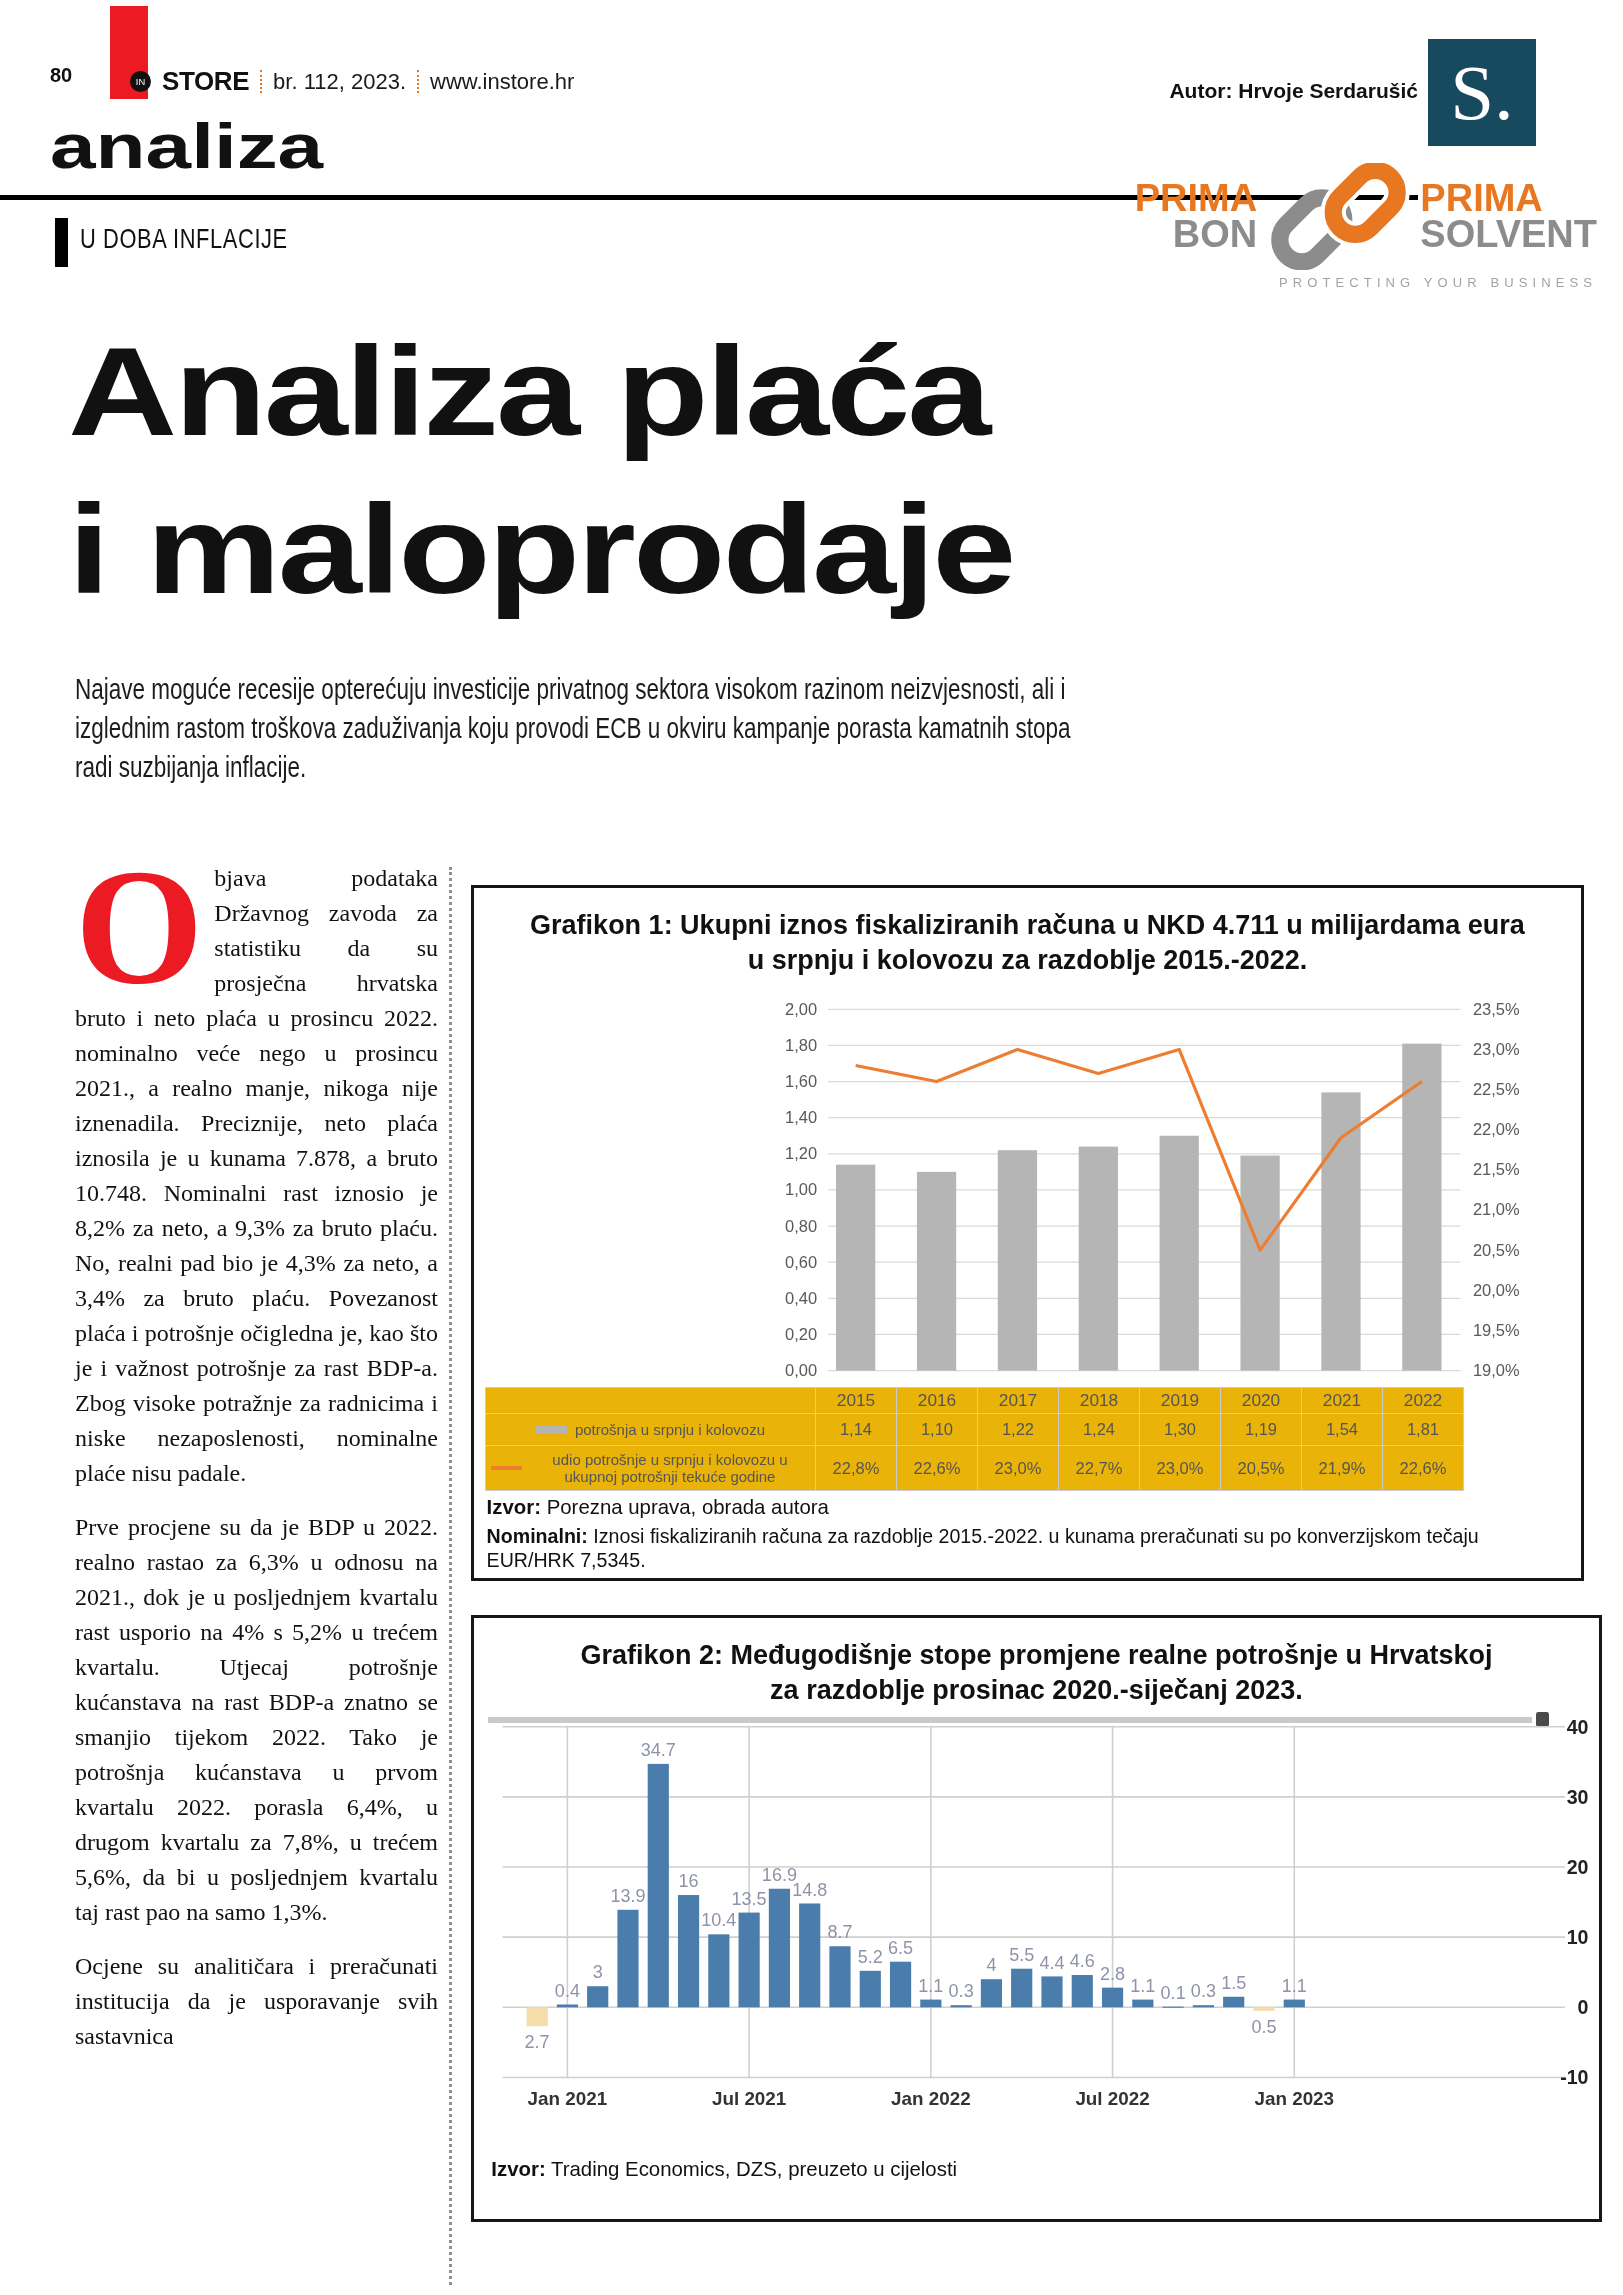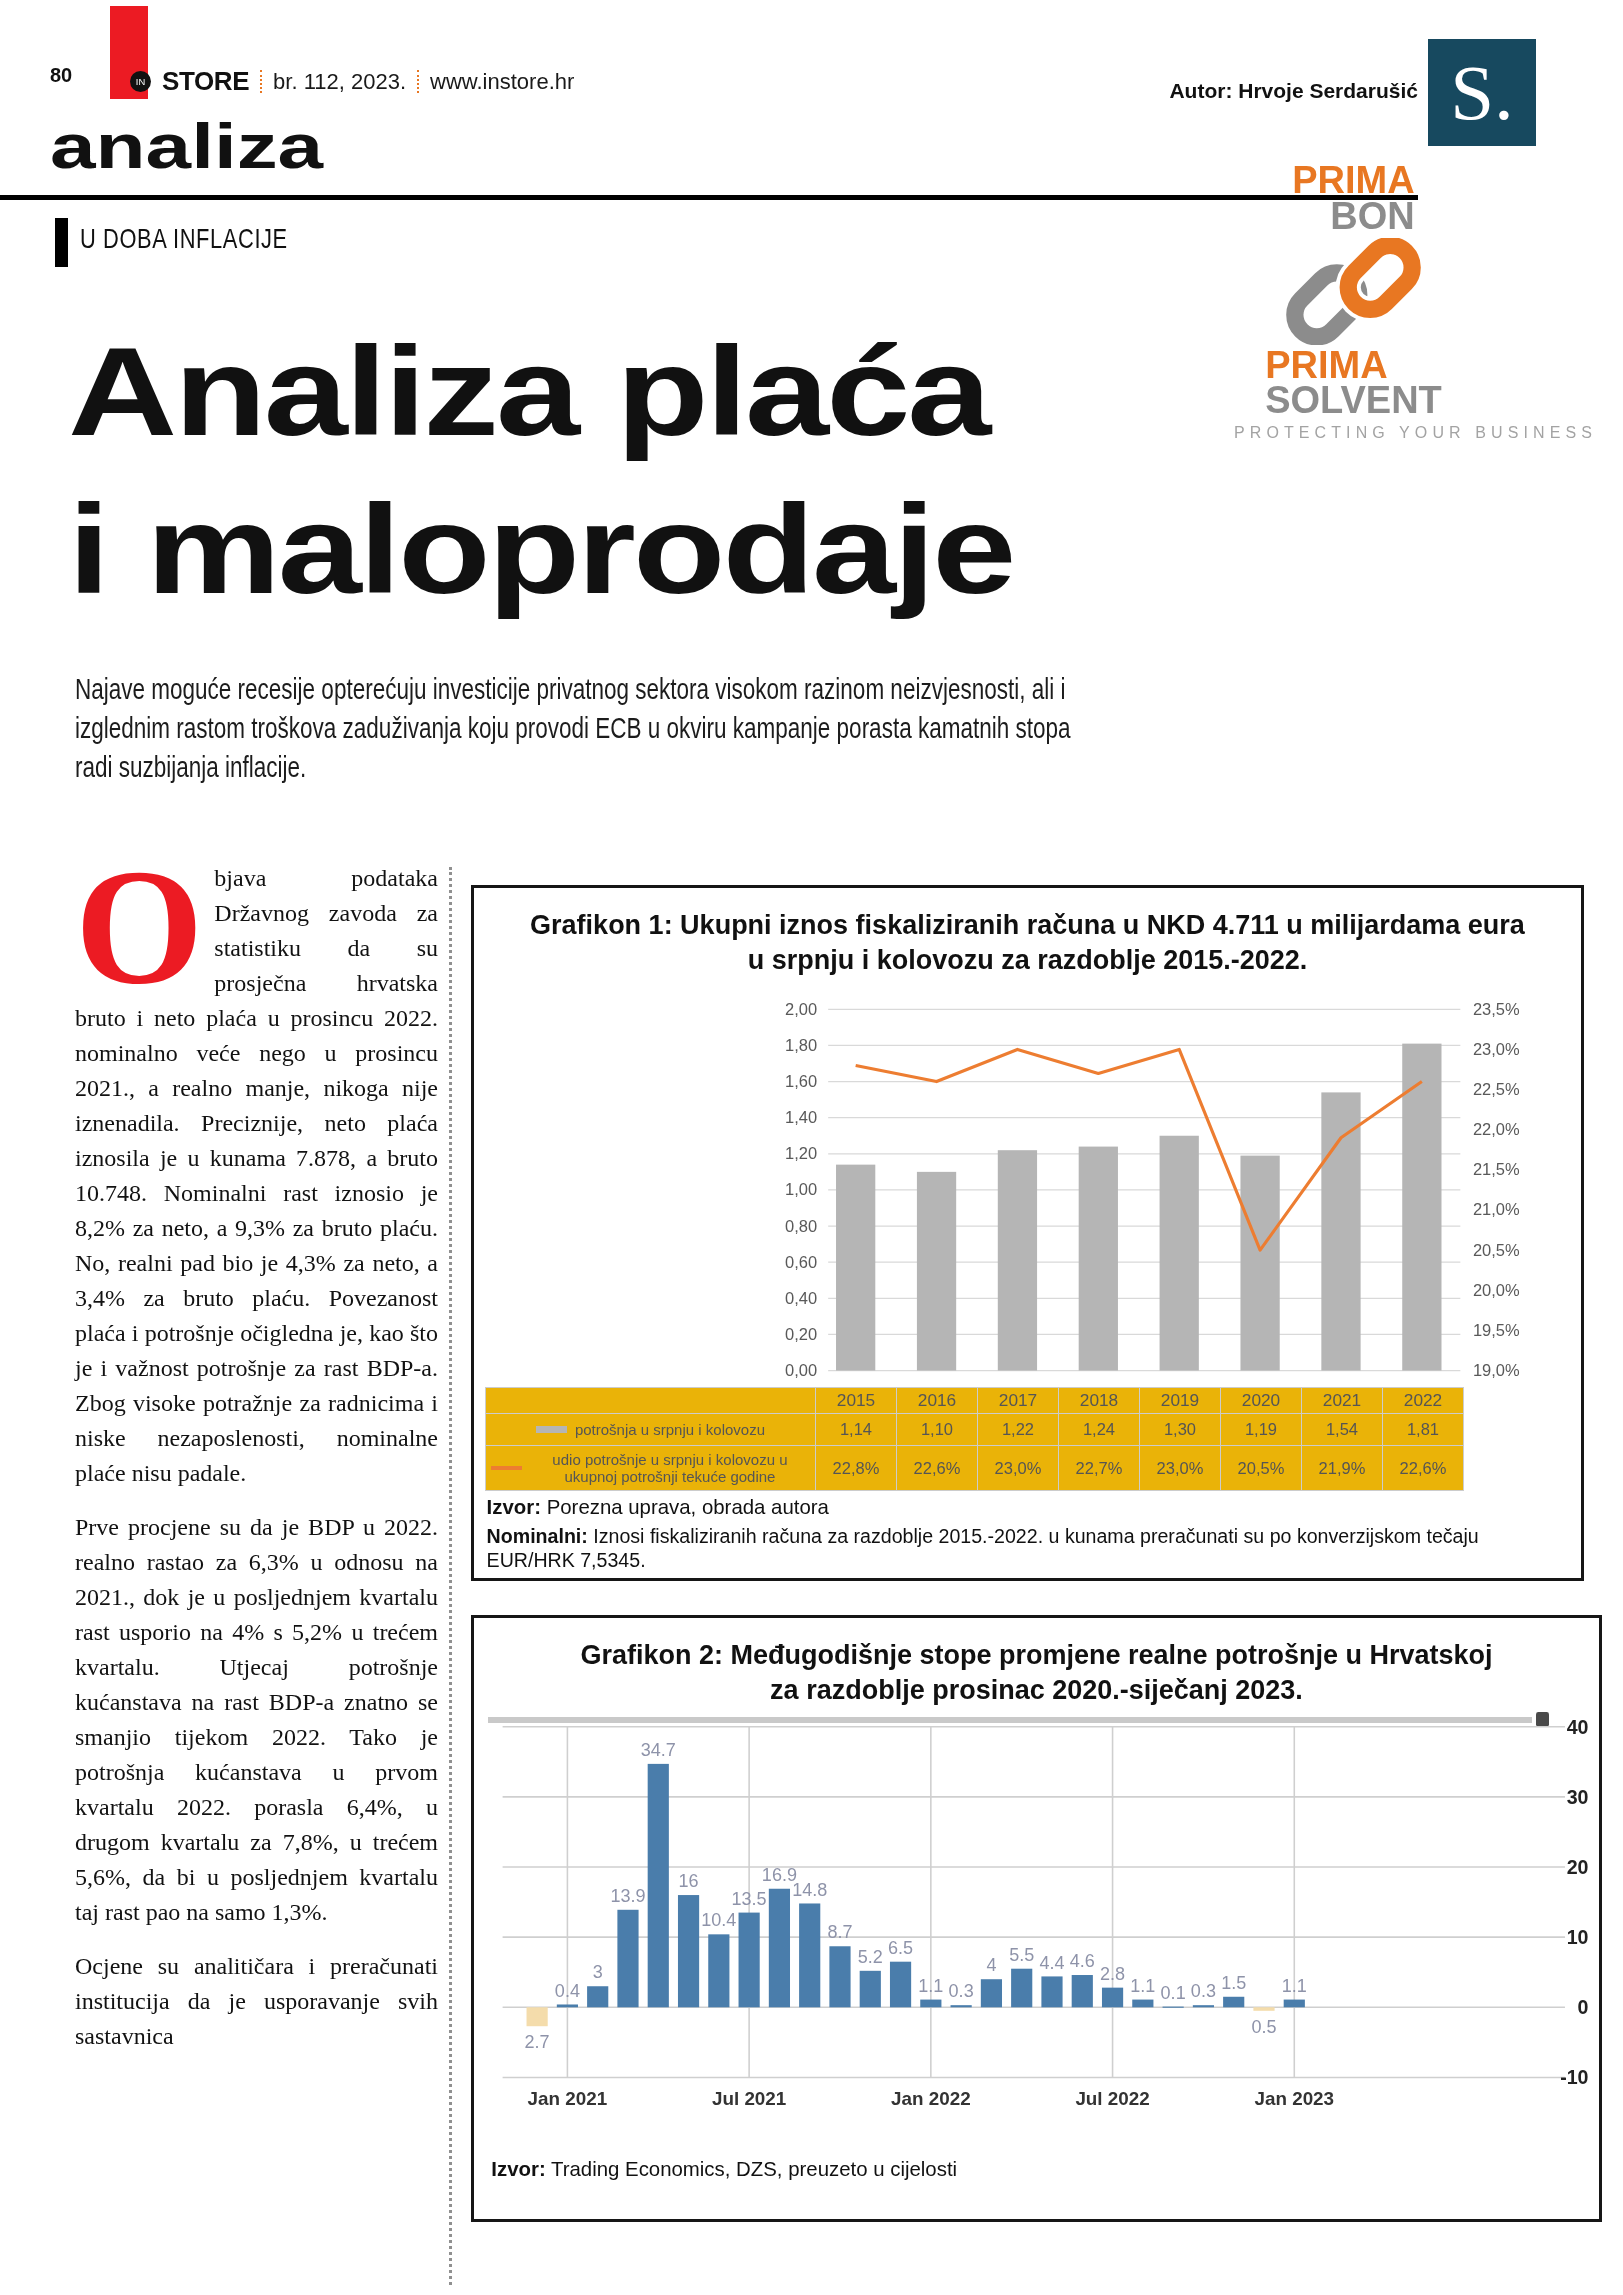--- a/index.html
+++ b/index.html
@@ -22,26 +22,26 @@
   #s-logo{left:1428px;top:39px;width:108px;height:107px;background:#17495f;color:#fff;
           display:flex;align-items:center;justify-content:center;
           font-family:"Liberation Serif",serif;font-size:79px;}
   #top-rule{left:0;top:195px;width:1418px;height:4.7px;background:#000;}
 
   
   #kicker-bar{left:55px;top:218px;width:12.6px;height:49px;background:#000;}
   #kicker{left:80px;top:223px;font-size:28px;letter-spacing:0.8px;white-space:nowrap;
           transform:scaleX(0.78);transform-origin:left top;}
   #sponsor{left:1110px;top:163px;width:487px;}
-  .sponsor-main{display:flex;align-items:center;justify-content:flex-end;gap:3.1px;flex-direction:column;}
+  .sponsor-main{display:flex;align-items:center;justify-content:flex-end;gap:3.1px;}
   .sp-col{display:flex;flex-direction:column;line-height:0.94;}
   .sp-col.left{align-items:flex-end;}
   .sp-word{font-size:38px;font-weight:700;}
   .orange{color:#e87722;} .gray{color:#8c8c8c;}
-  #sponsor-tagline{margin-top:4.7px;text-align:right;font-size:16px;letter-spacing:5.1px;
+  #sponsor-tagline{margin-top:4.7px;text-align:right;font-size:13px;letter-spacing:5.1px;
                    color:#a3a3a3;font-weight:500;white-space:nowrap;}
 
   
   #headline{left:68px;top:313px;transform:scaleX(1.2);transform-origin:left top;}
   .hl-line{font-size:126px;font-weight:700;letter-spacing:-2.4px;line-height:158px;white-space:nowrap;}
   #lead{left:75px;top:669px;width:1382px;font-size:30px;line-height:39px;color:#1c1c1c;
         transform:scaleX(0.75);transform-origin:left top;}
 
   
   #body-col{left:75px;top:861px;width:363px;font-family:"Liberation Serif",serif;

